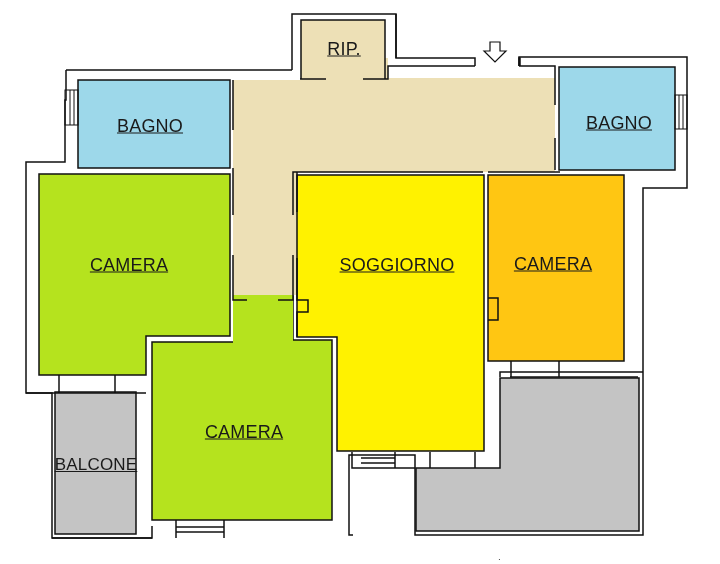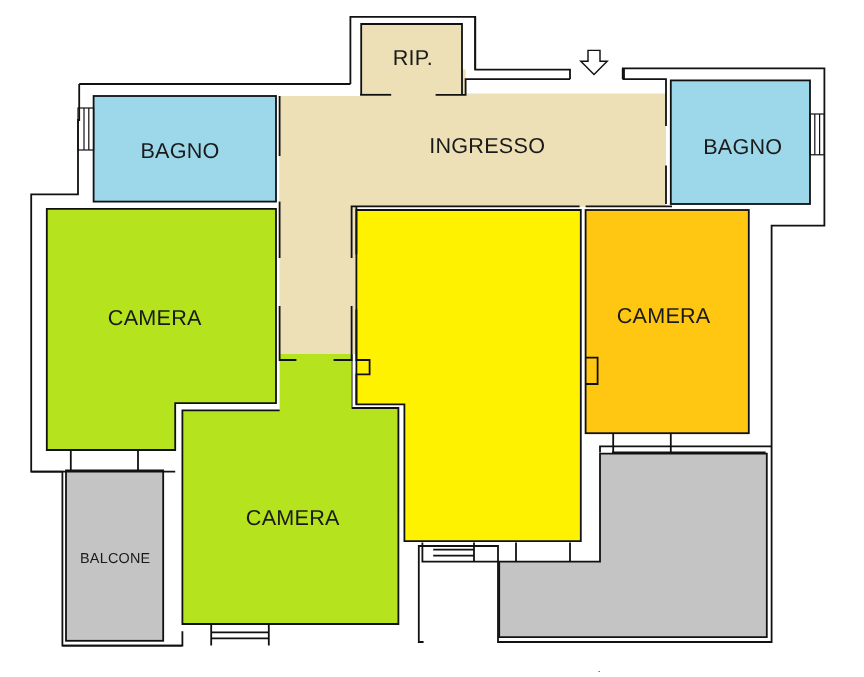--- a/index.html
+++ b/index.html
@@ -1,19 +1,19 @@
 <!DOCTYPE html>
 <html><head>
 <meta charset="utf-8">
 <style>
   html, body { margin:0; padding:0; background:#ffffff; }
   body { width:720px; height:564px; position:relative; overflow:hidden; font-family:"Liberation Sans", sans-serif; }
   .plan { position:absolute; left:0; top:0; width:720px; height:564px; }
-  .label { position:absolute; font-family:"Liberation Sans", sans-serif; font-size:18px; color:#1a1a1a; white-space:nowrap; transform:translate(-50%,-50%); letter-spacing:0.2px; }
-  .label.small { font-size:12px; }
+  .label { position:absolute; font-family:"Liberation Sans", sans-serif; font-size:18px; color:#1a1a1a; white-space:nowrap; transform:translate(-50%,-50%); letter-spacing:0.2px;text-decoration:underline; }
+  .label.small { font-size:17px; }
   svg { position:absolute; left:0; top:0; }
 </style>
 </head>
 <body>
 
 <div class="plan">
   <svg width="720" height="564" viewBox="0 0 720 564">
 
     <g fill="none" stroke="#111" stroke-width="1.5">
 
@@ -92,20 +92,20 @@
       <line x1="683" y1="95" x2="683" y2="129"></line>
     </g>
 
     <g>
       <polygon points="490,42 500,42 500,51 506,51 495,62 484,51 490,51" fill="#fff" stroke="#111" stroke-width="1.2"></polygon>
     </g>
     <text x="498" y="562" font-size="8" fill="#111" font-family="Liberation Sans, sans-serif">·</text>
   </svg>
 
   <div class="label" style="left:344px; top:49px;">RIP.</div>
-  <div class="label" style="left:406px; top:122px;">INGRESSO</div>
   <div class="label" style="left:150px; top:126px;">BAGNO</div>
   <div class="label" style="left:619px; top:123px;">BAGNO</div>
   <div class="label" style="left:129px; top:265px;">CAMERA</div>
+  <div class="label" style="left:397px; top:265px;">SOGGIORNO</div>
   <div class="label" style="left:553px; top:264px;">CAMERA</div>
   <div class="label" style="left:244px; top:432px;">CAMERA</div>
   <div class="label small" style="left:96px; top:465px;">BALCONE</div>
 </div>
 
 </body></html>

